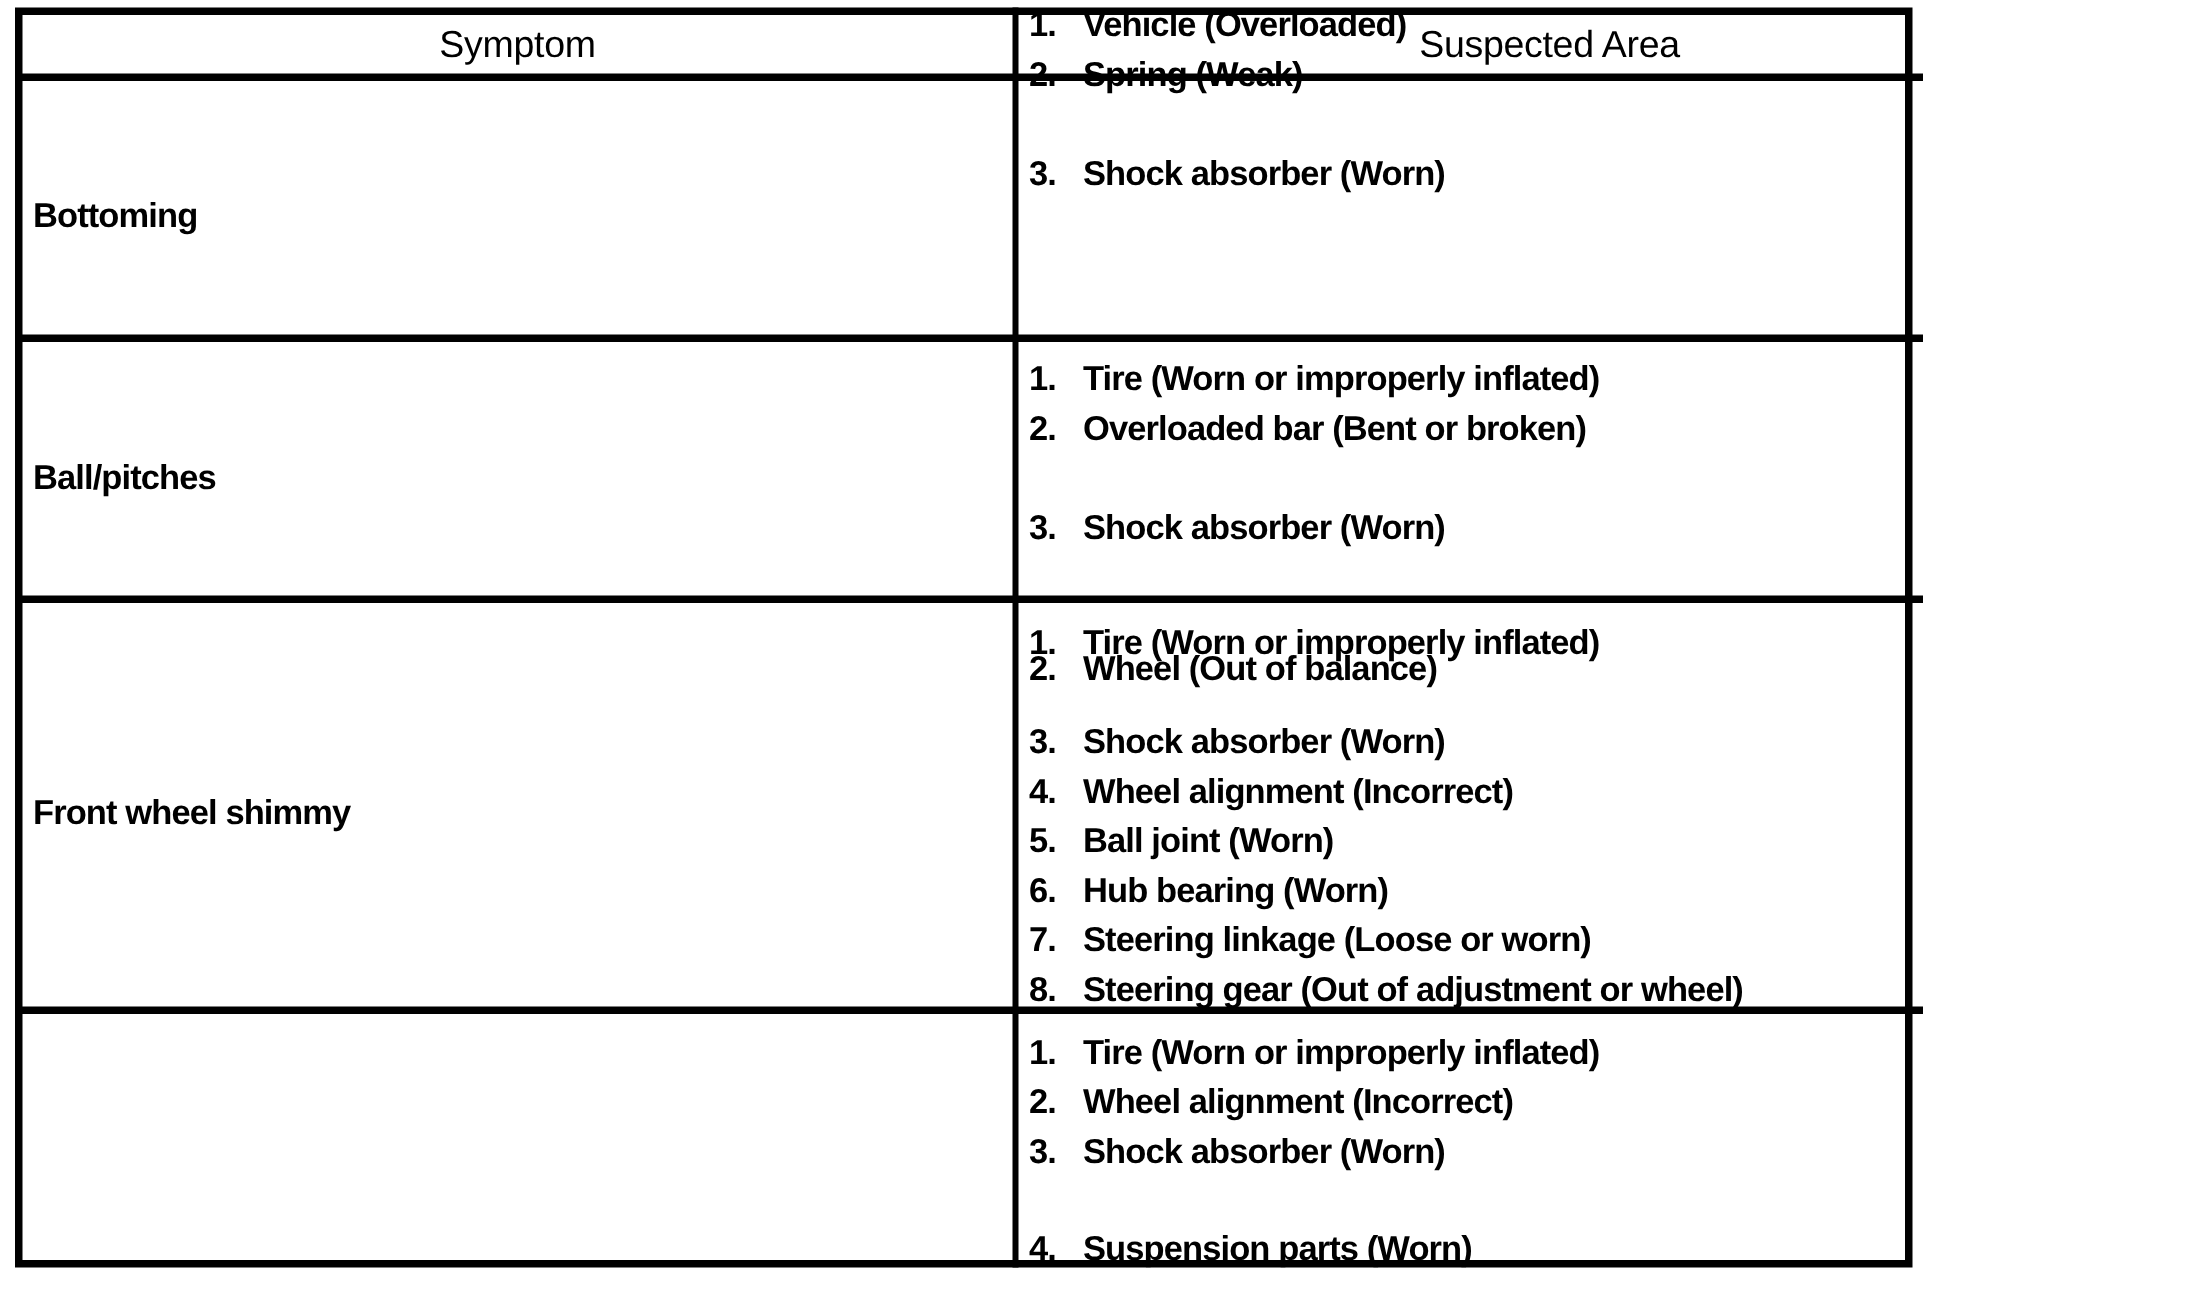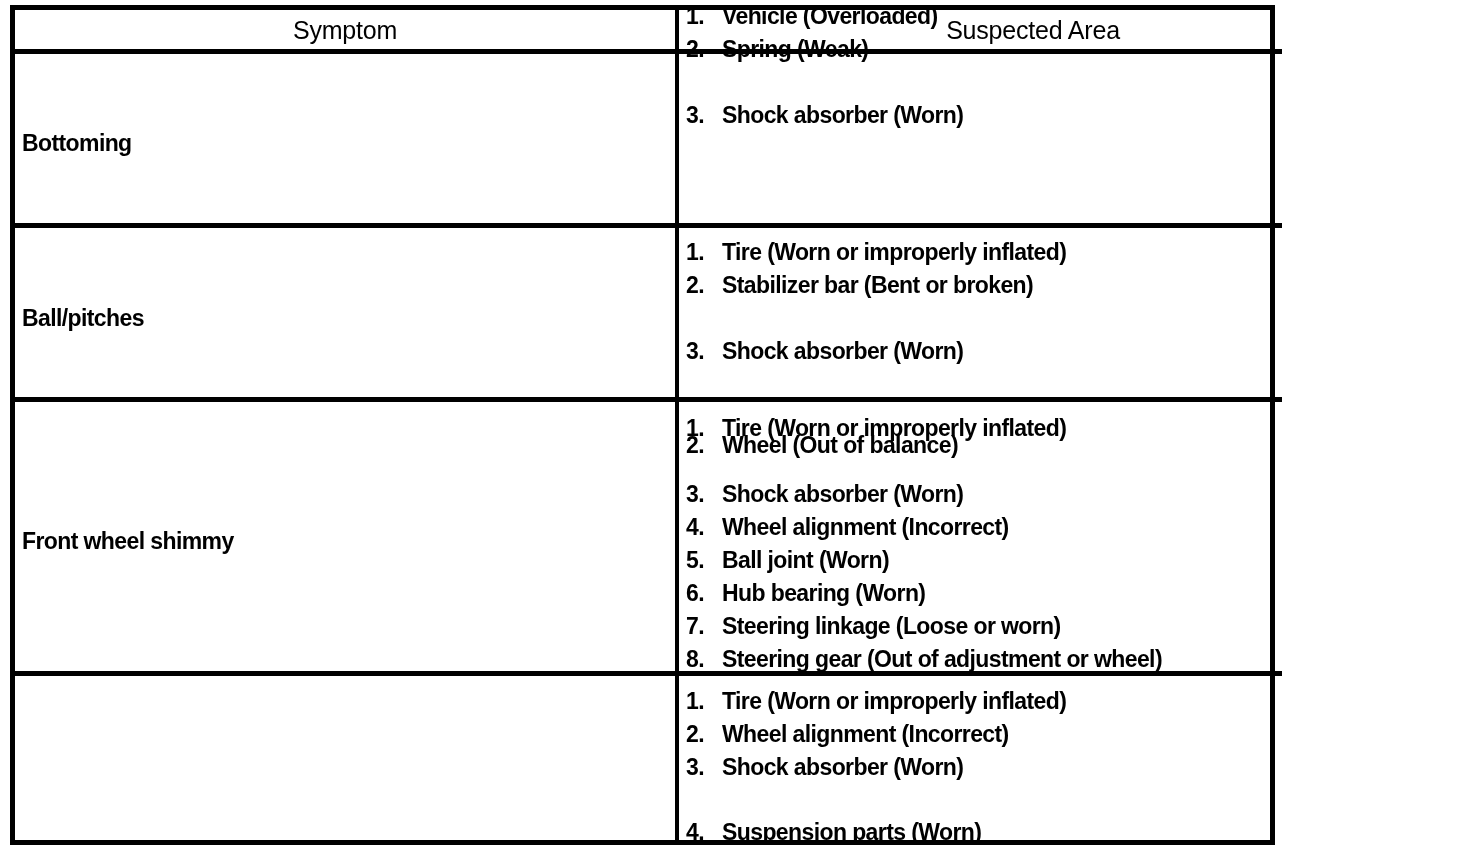--- a/index.html
+++ b/index.html
@@ -139,21 +139,21 @@
     </div>
   </div>
 
   <div class="sym-label" style="top:305px;">Ball/pitches</div>
 
   <div class="area-list" style="top:0;">
     <div class="area-item" style="top:236px;">
       <span class="num">1.</span><span class="txt">Tire (Worn or improperly inflated)</span>
     </div>
     <div class="area-item" style="top:269px;">
-      <span class="num">2.</span><span class="txt">Stabilizer bar (Bent or broken)</span>
+      <span class="num">2.</span><span class="txt">Overloaded bar (Bent or broken)</span>
     </div>
     <div class="area-item" style="top:335px;">
       <span class="num">3.</span><span class="txt">Shock absorber (Worn)</span>
     </div>
   </div>
 
   <div class="sym-label" style="top:528px;">Front wheel shimmy</div>
 
   <div class="area-list" style="top:0;">
     <div class="area-item" style="top:412px;">

